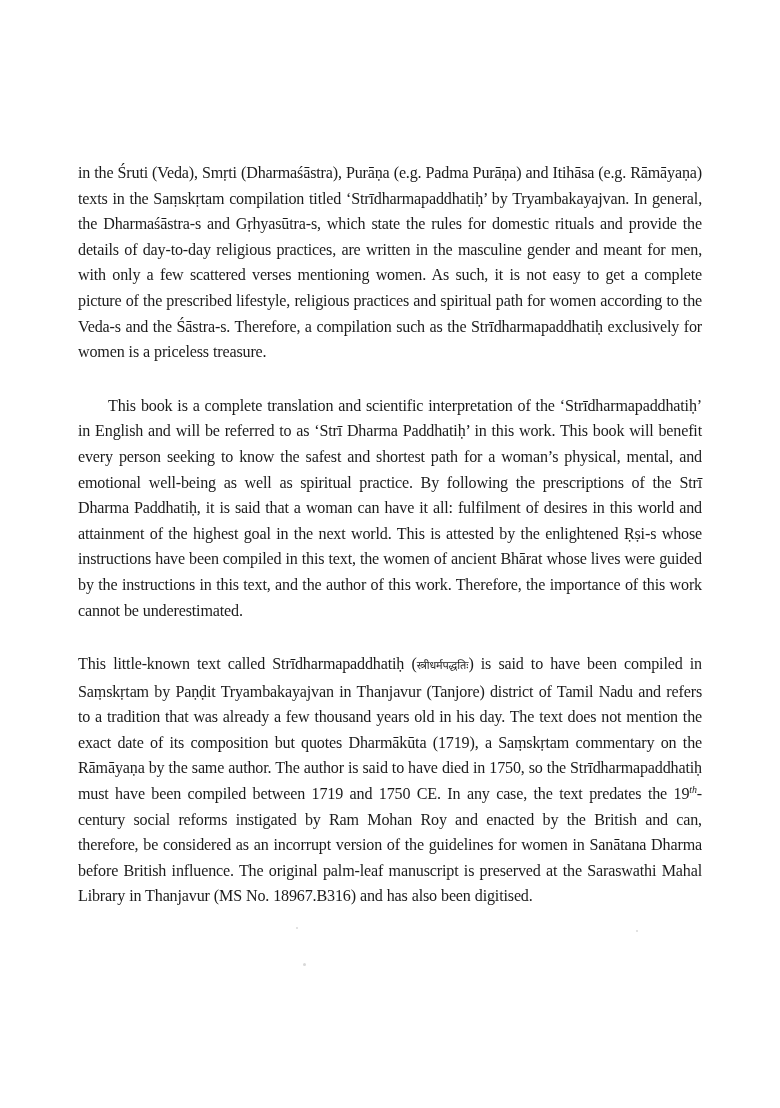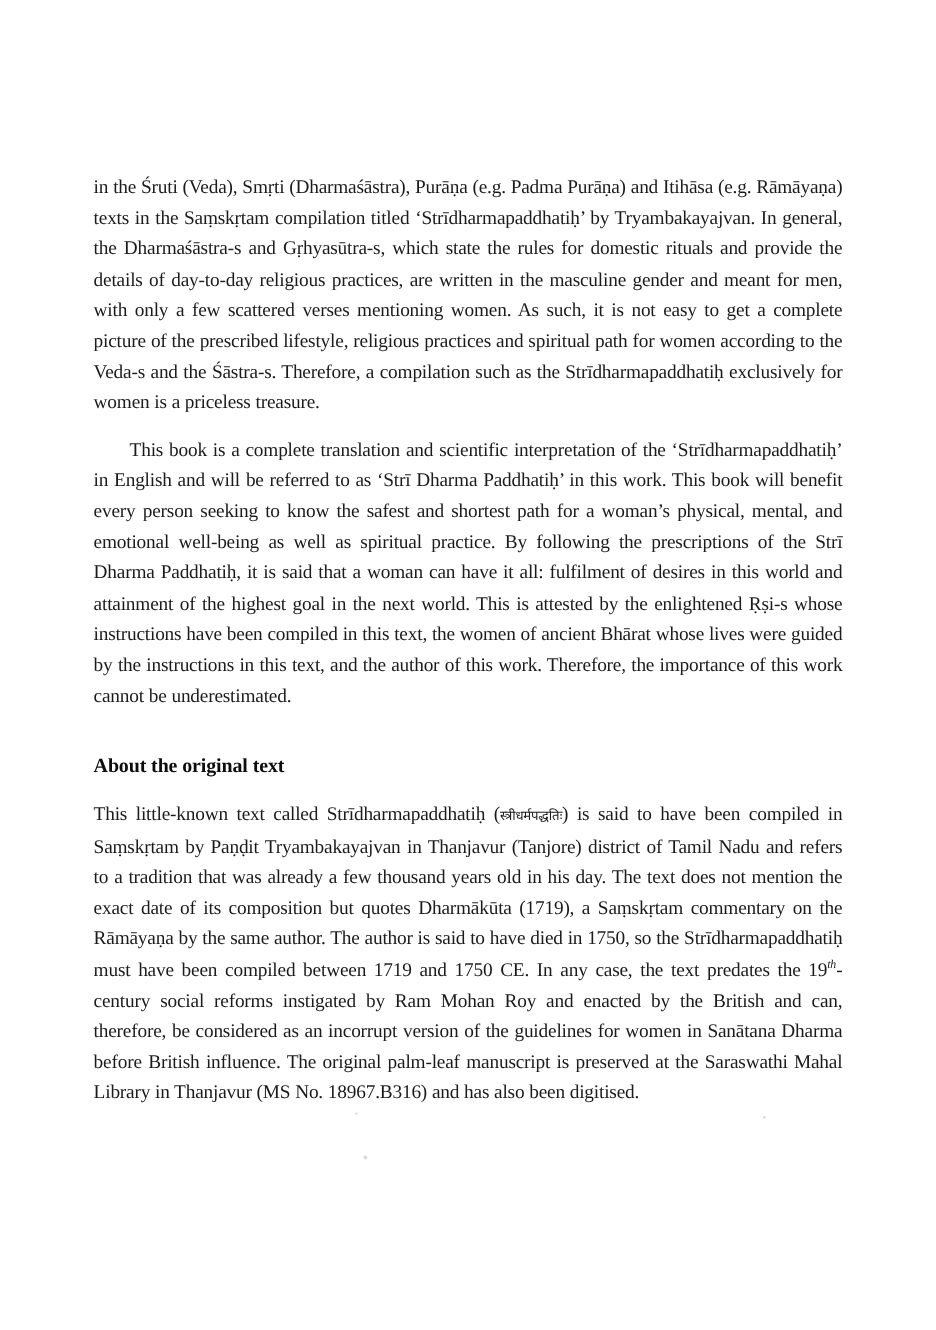--- a/index.html
+++ b/index.html
@@ -15,35 +15,35 @@
     position: relative;
     width: 780px;
     height: 1108px;
     background: #ffffff;
     overflow: hidden;
     box-sizing: border-box;
   }
   .text-block {
     position: absolute;
     left: 78px;
-    top: 144px;
+    top: 160px;
     width: 624px;
   }
   p.body-par {
     margin: 0;
     font-size: 16.1px;
     line-height: 25.6px;
     text-align: justify;
     text-justify: inter-word;
     letter-spacing: -0.01em;
     word-spacing: 0.01em;
     color: #1b1b1b;
   }
   p.body-par + p.body-par {
-    margin-top: 14px;
+    margin-top: 28px;
   }
   p.indent {
     text-indent: 30px;
   }
   h2.section-heading {
     margin: 0;
     font-size: 16.6px;
     line-height: 22px;
     font-weight: bold;
     color: #0d0d0d;
@@ -80,20 +80,17 @@
   <div class="speck" style="left:303px; top:963px; width:3px; height:3px;"></div>
   <div class="speck" style="left:296px; top:927px; width:2px; height:2px;"></div>
   <div class="speck" style="left:636px; top:930px; width:2px; height:2px;"></div>
 
   <div class="text-block">
 
     <p class="body-par faded-2">in the Śruti (Veda), Smṛti (Dharmaśāstra), Purāṇa (e.g. Padma Purāṇa) and Itihāsa (e.g. Rāmāyaṇa) texts in the Saṃskṛtam compilation titled ‘Strīdharmapaddhatiḥ’ by Tryambakayajvan. In general, the Dharmaśāstra-s and Gṛhyasūtra-s, which state the rules for domestic rituals and provide the details of day-to-day religious practices, are written in the masculine gender and meant for men, with only a few scattered verses mentioning women. As such, it is not easy to get a complete picture of the prescribed lifestyle, religious practices and spiritual path for women according to the Veda-s and the Śāstra-s. Therefore, a compilation such as the Strīdharmapaddhatiḥ exclusively for women is a priceless treasure.</p>
 
     <p class="body-par indent">This book is a complete translation and scientific interpretation of the ‘Strīdharmapaddhatiḥ’ in English and will be referred to as ‘Strī Dharma Paddhatiḥ’ in this work. This book will benefit every person seeking to know the safest and shortest path for a woman’s physical, mental, and emotional well-being as well as spiritual practice. By following the prescriptions of the Strī Dharma Paddhatiḥ, it is said that a woman can have it all: fulfilment of desires in this world and attainment of the highest goal in the next world. This is attested by the enlightened Ṛṣi-s whose instructions have been compiled in this text, the women of ancient Bhārat whose lives were guided by the instructions in this text, and the author of this work. Therefore, the importance of this work cannot be underestimated.</p>
 
-    <div class="heading-wrap">
-      <h2 class="section-heading">About the original text</h2>
-    </div>
 
     <p class="body-par"><span>This little-known text called Strīdharmapaddhatiḥ (</span><span class="devanagari">स्त्रीधर्मपद्धतिः</span><span>) is said to have been compiled in Saṃskṛtam by Paṇḍit Tryambakayajvan in Thanjavur (Tanjore) district of Tamil Nadu and refers to a tradition that was already a few thousand years old in his day. The text does not mention the exact date of its composition but quotes Dharmākūta (1719), a Saṃskṛtam commentary on the Rāmāyaṇa by the same author. The author is said to have died in 1750, so the Strīdharmapaddhatiḥ must have been compiled between 1719 and 1750 CE. In any case, the text predates the 19</span><sup class="ordinal">th</sup><span>-century social reforms instigated by Ram Mohan Roy and enacted by the British and can, therefore, be considered as an incorrupt version of the guidelines for women in Sanātana Dharma before British influence. The original palm-leaf manuscript is preserved at the Saraswathi Mahal Library in Thanjavur (MS No. 18967.B316) and has also been digitised.</span></p>
 
   </div>
 </div>
 
 </body></html>

